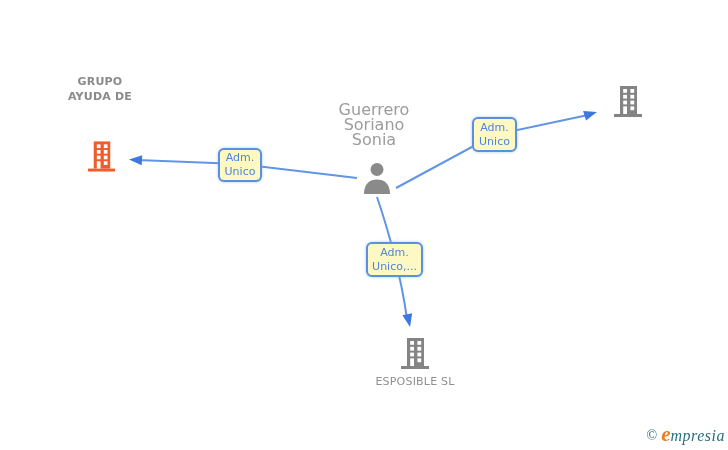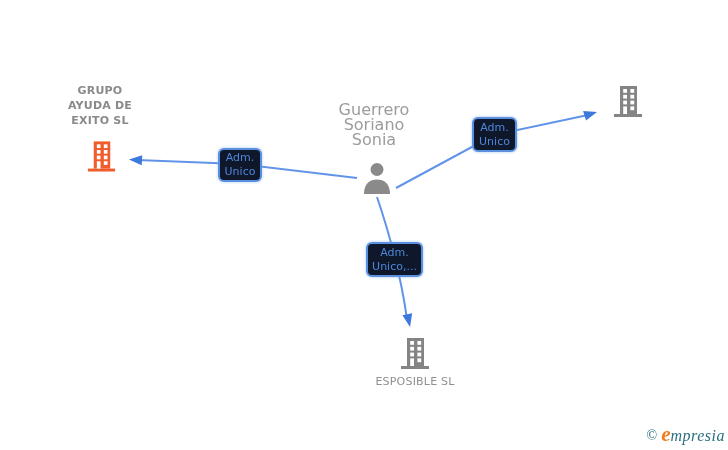--- a/index.html
+++ b/index.html
@@ -30,21 +30,21 @@
   .company-label.bold { font-weight: bold; color: #8a8a8a; }
   .person-label {
     font-size: 16px;
     line-height: 15px;
     color: #9c9c9c;
   }
   .node-icon { position: absolute; z-index: 2; }
   .edge-label {
     position: absolute;
     z-index: 3;
-    background: #0f172a;
+    background: #fef9c3;
     border: 2px solid #5b8fe0;
     border-radius: 6px;
     box-shadow: 0 0 3px rgba(120,170,240,0.65);
     color: #4e86da;
     font-size: 11px;
     line-height: 14px;
     text-align: center;
     display: flex;
     flex-direction: column;
     justify-content: center;
@@ -89,24 +89,23 @@
     <polyline points="357,178 239,164 137,160" fill="none" stroke="#6194e8" stroke-width="2"></polyline>
     <polygon points="0,0 -13,5 -13,-5" fill="#3d78dd" transform="translate(129,159.5) rotate(183)"></polygon>
 
     <polyline points="396,188 494,135 588,115" fill="none" stroke="#6194e8" stroke-width="2"></polyline>
     <polygon points="0,0 -13,5 -13,-5" fill="#3d78dd" transform="translate(597,112) rotate(-17)"></polygon>
 
     <path d="M 377 197 Q 399 262 407 319" fill="none" stroke="#6194e8" stroke-width="2"></path>
     <polygon points="0,0 -13,5 -13,-5" fill="#3d78dd" transform="translate(410,327) rotate(78)"></polygon>
   </svg>
 
-  <div class="node node-label company-label bold" style="left:40px; top:83px; width:120px;">
+  <div class="node node-label company-label bold" style="left:40px; top:74px; width:120px;">
     <span>GRUPO</span>
     <span>AYUDA DE</span>
-    <span>EXITO SL</span>
   </div>
   <div class="node-icon" style="left:85px; top:139px;">
     <svg width="33" height="33" viewBox="0 0 34 33">
       <g fill="#f15c2c">
         <rect x="3" y="30" width="28" height="3"></rect>
         <rect x="9" y="2" width="17" height="28"></rect>
       </g>
       <g fill="#ffffff">
         <rect x="12.2" y="5" width="3.8" height="3.8"></rect>
         <rect x="19.4" y="5" width="3.8" height="3.8"></rect>

